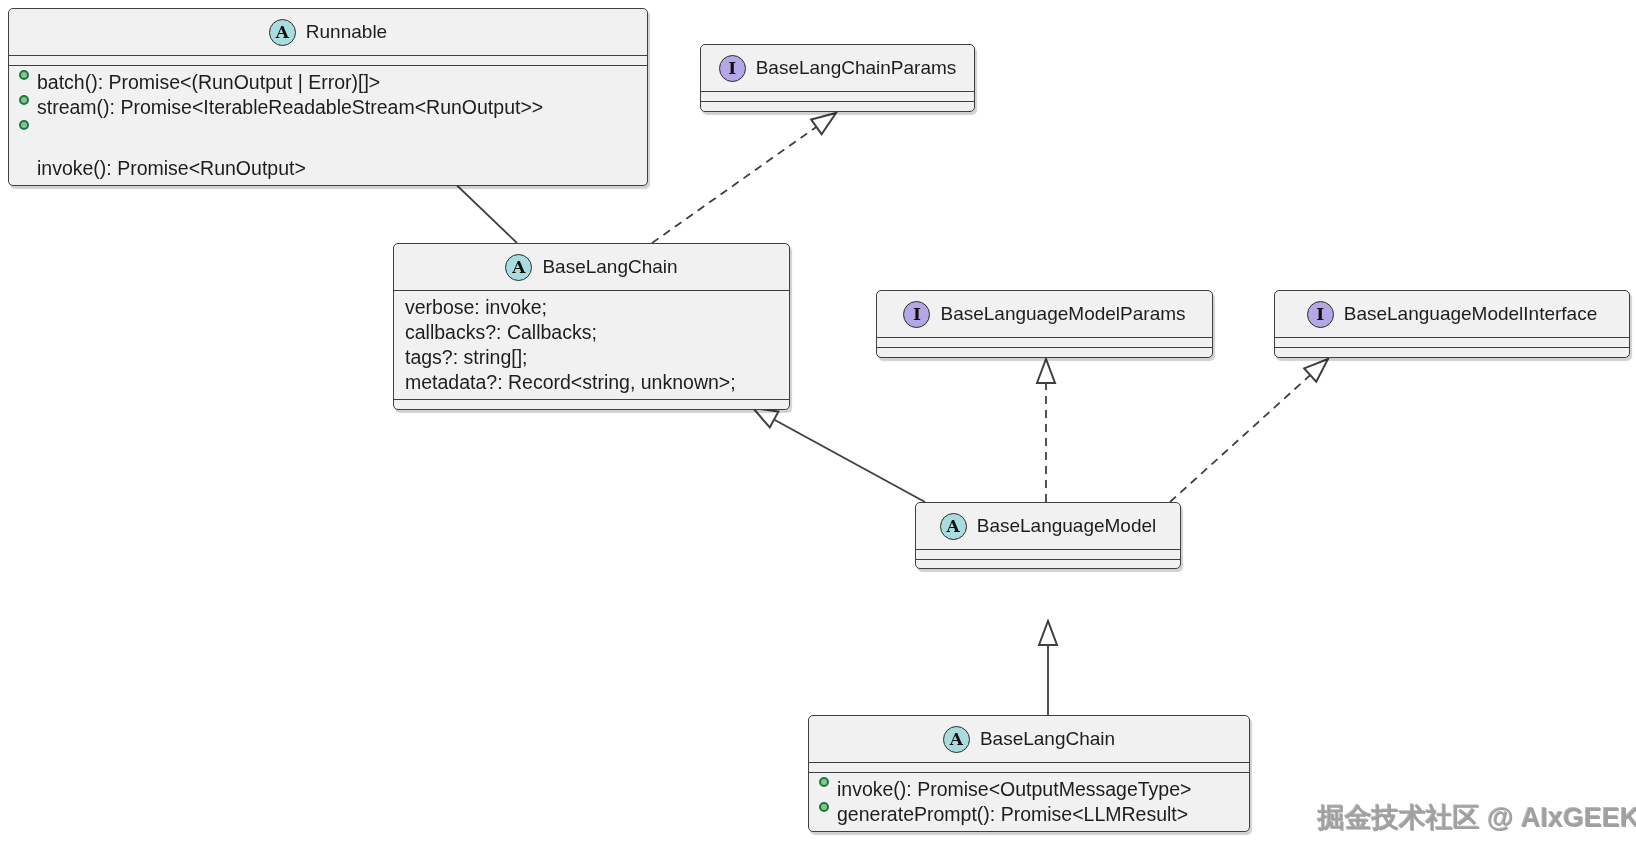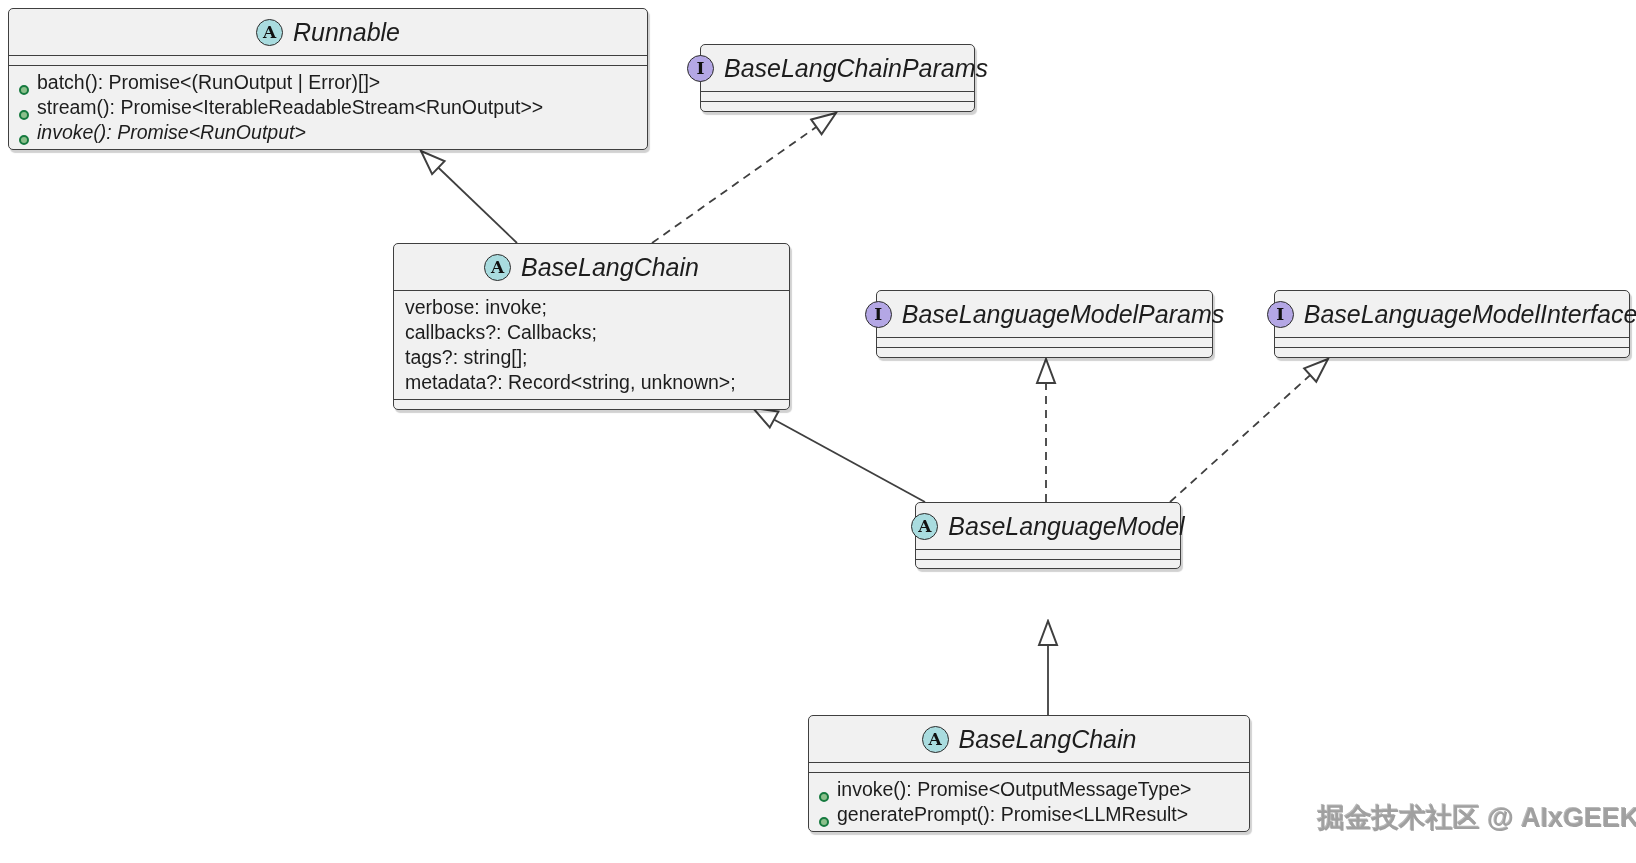--- a/index.html
+++ b/index.html
@@ -31,33 +31,33 @@
   }
   .badge{
     width:27px;height:27px;border-radius:50%;flex:none;
     display:flex;align-items:center;justify-content:center;
     border:1.6px solid #2b2b2b;
     font-family:"DejaVu Serif","Liberation Serif",serif;
     font-weight:bold;font-size:17px;color:#111;font-style:normal;
   }
   .badge.abstract{background:var(--abstract-badge);}
   .badge.interface{background:var(--interface-badge);}
-  .cname{font-size:25px;font-style:italic;white-space:nowrap;}
+  .cname{font-size:19px;white-space:nowrap;}
   .compartment{border-top:1px solid var(--box-border);padding:4px 0;}
   .compartment.empty{height:10px;padding:0;}
   .row{
-    display:flex;align-items:flex-end;gap:8px;
+    display:flex;align-items:flex-start;gap:8px;
     font-size:19.5px;line-height:25px;padding:0 10px;white-space:nowrap;
   }
   .row.attr{padding-left:11px;}
   .bullet{
     width:10px;height:10px;border-radius:50%;flex:none;
     background:var(--bullet-fill);border:2px solid var(--bullet-border);
   }
-  .it{font-style:italic;}
+  .it{margin-top:36px;}
   .watermark{
     position:absolute;left:1318px;top:800px;z-index:3;
     font-size:27px;font-weight:bold;color:#a0a0a0;white-space:nowrap;
     text-shadow:-1px -1px 0 #b9b9b9, 1.5px 1.5px 0 #ffffff;
   }
 </style>
 </head>
 <body>
 
 <div class="canvas">

